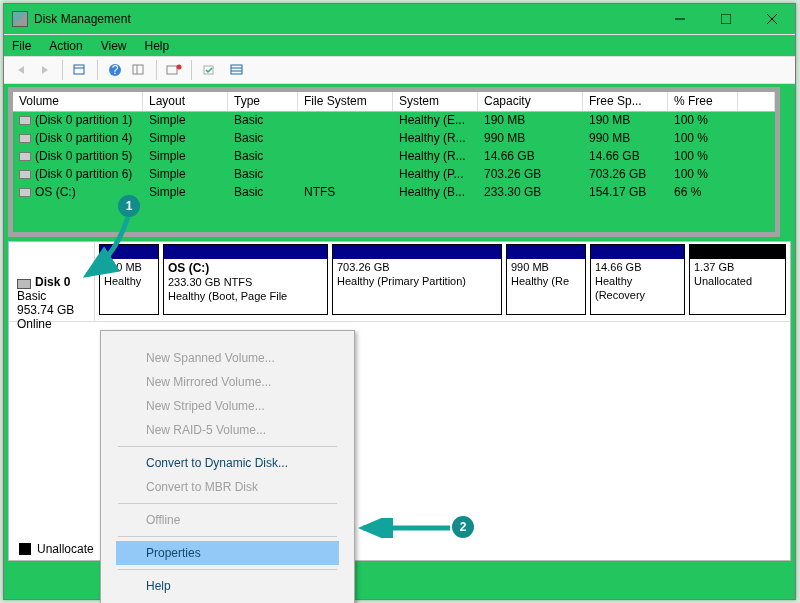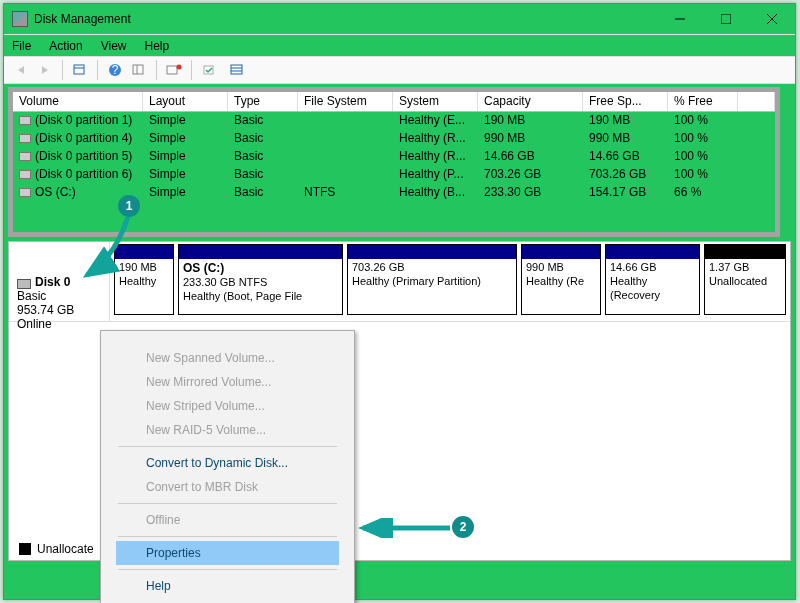--- a/index.html
+++ b/index.html
@@ -247,21 +247,21 @@
               <div class="body">703.26 GB<br>Healthy (Primary Partition)</div>
             </div>
             <div class="part" style="width: 80px;">
               <div class="bar blue"></div>
               <div class="body">990 MB<br>Healthy (Re</div>
             </div>
             <div class="part" style="width: 95px;">
               <div class="bar blue"></div>
               <div class="body">14.66 GB<br>Healthy (Recovery</div>
             </div>
-            <div class="part" style="width: 82px;">
+            <div class="part" style="width: 97px;">
               <div class="bar black"></div>
               <div class="body">1.37 GB<br>Unallocated</div>
             </div>
           </div>
       </div>
 
       <div class="legend">
         <span class="sw"></span>
         <span>Unallocate</span>
       </div>

